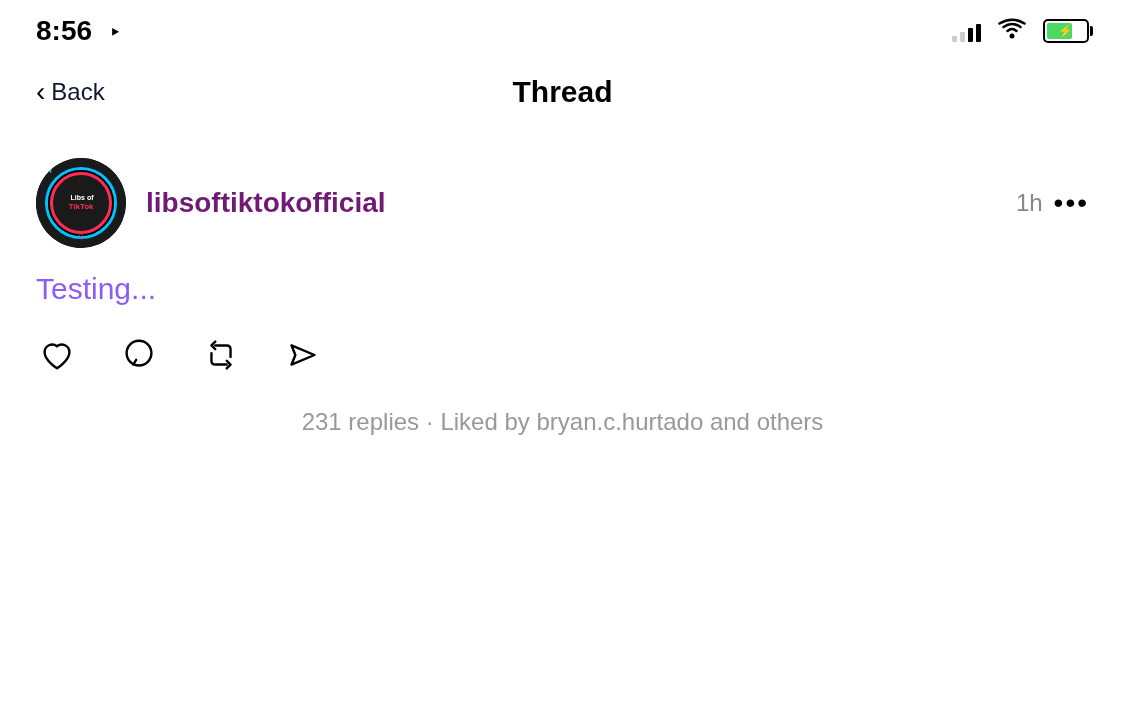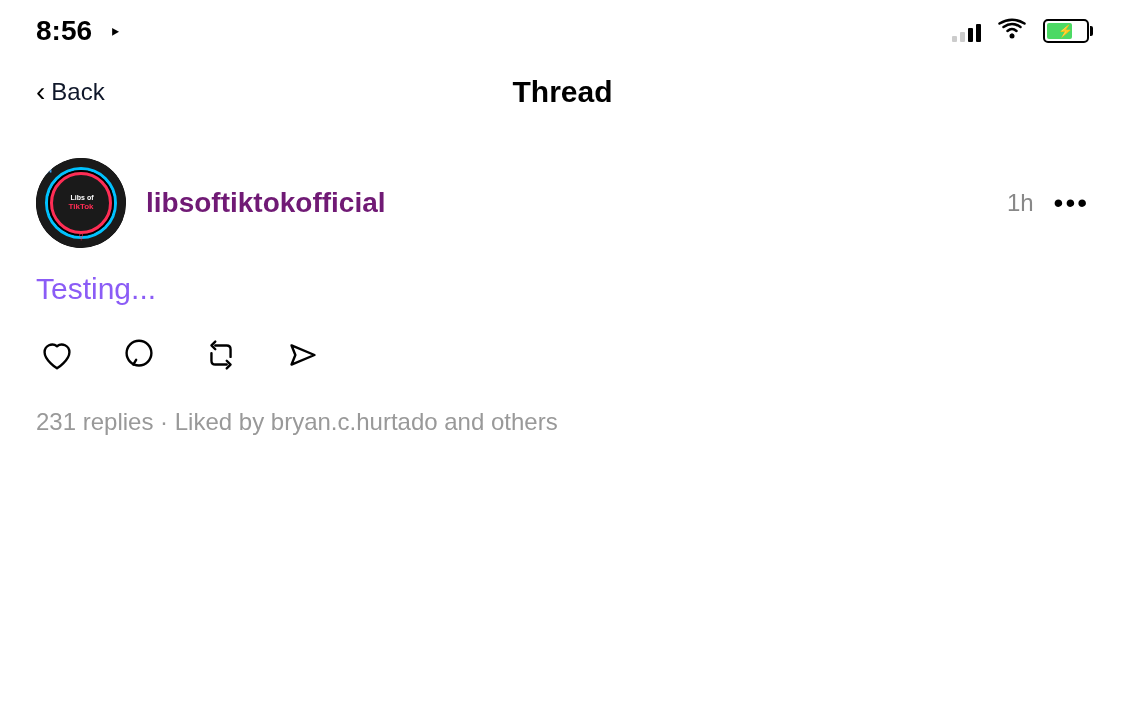--- a/index.html
+++ b/index.html
@@ -244,21 +244,21 @@
 
     .username {
       font-size: 28px;
       font-weight: 600;
       color: #701a75;
     }
 
     .post-header-right {
       display: flex;
       align-items: center;
-      gap: 20px;
+      gap: 11px;
     }
 
     .timestamp {
       font-size: 24px;
       color: #888;
     }
 
     .more-dots {
       font-size: 28px;
       color: #000;
@@ -288,20 +288,21 @@
 
     .action-icon svg {
       width: 42px;
       height: 42px;
     }
 
     
     .replies-line {
       font-size: 24px;
       color: #999;
+      text-align: center;
     }
 
     .replies-line span {
       color: #999;
     }
   </style>
 </head>
 <body>
 
 <div class="status-bar">

